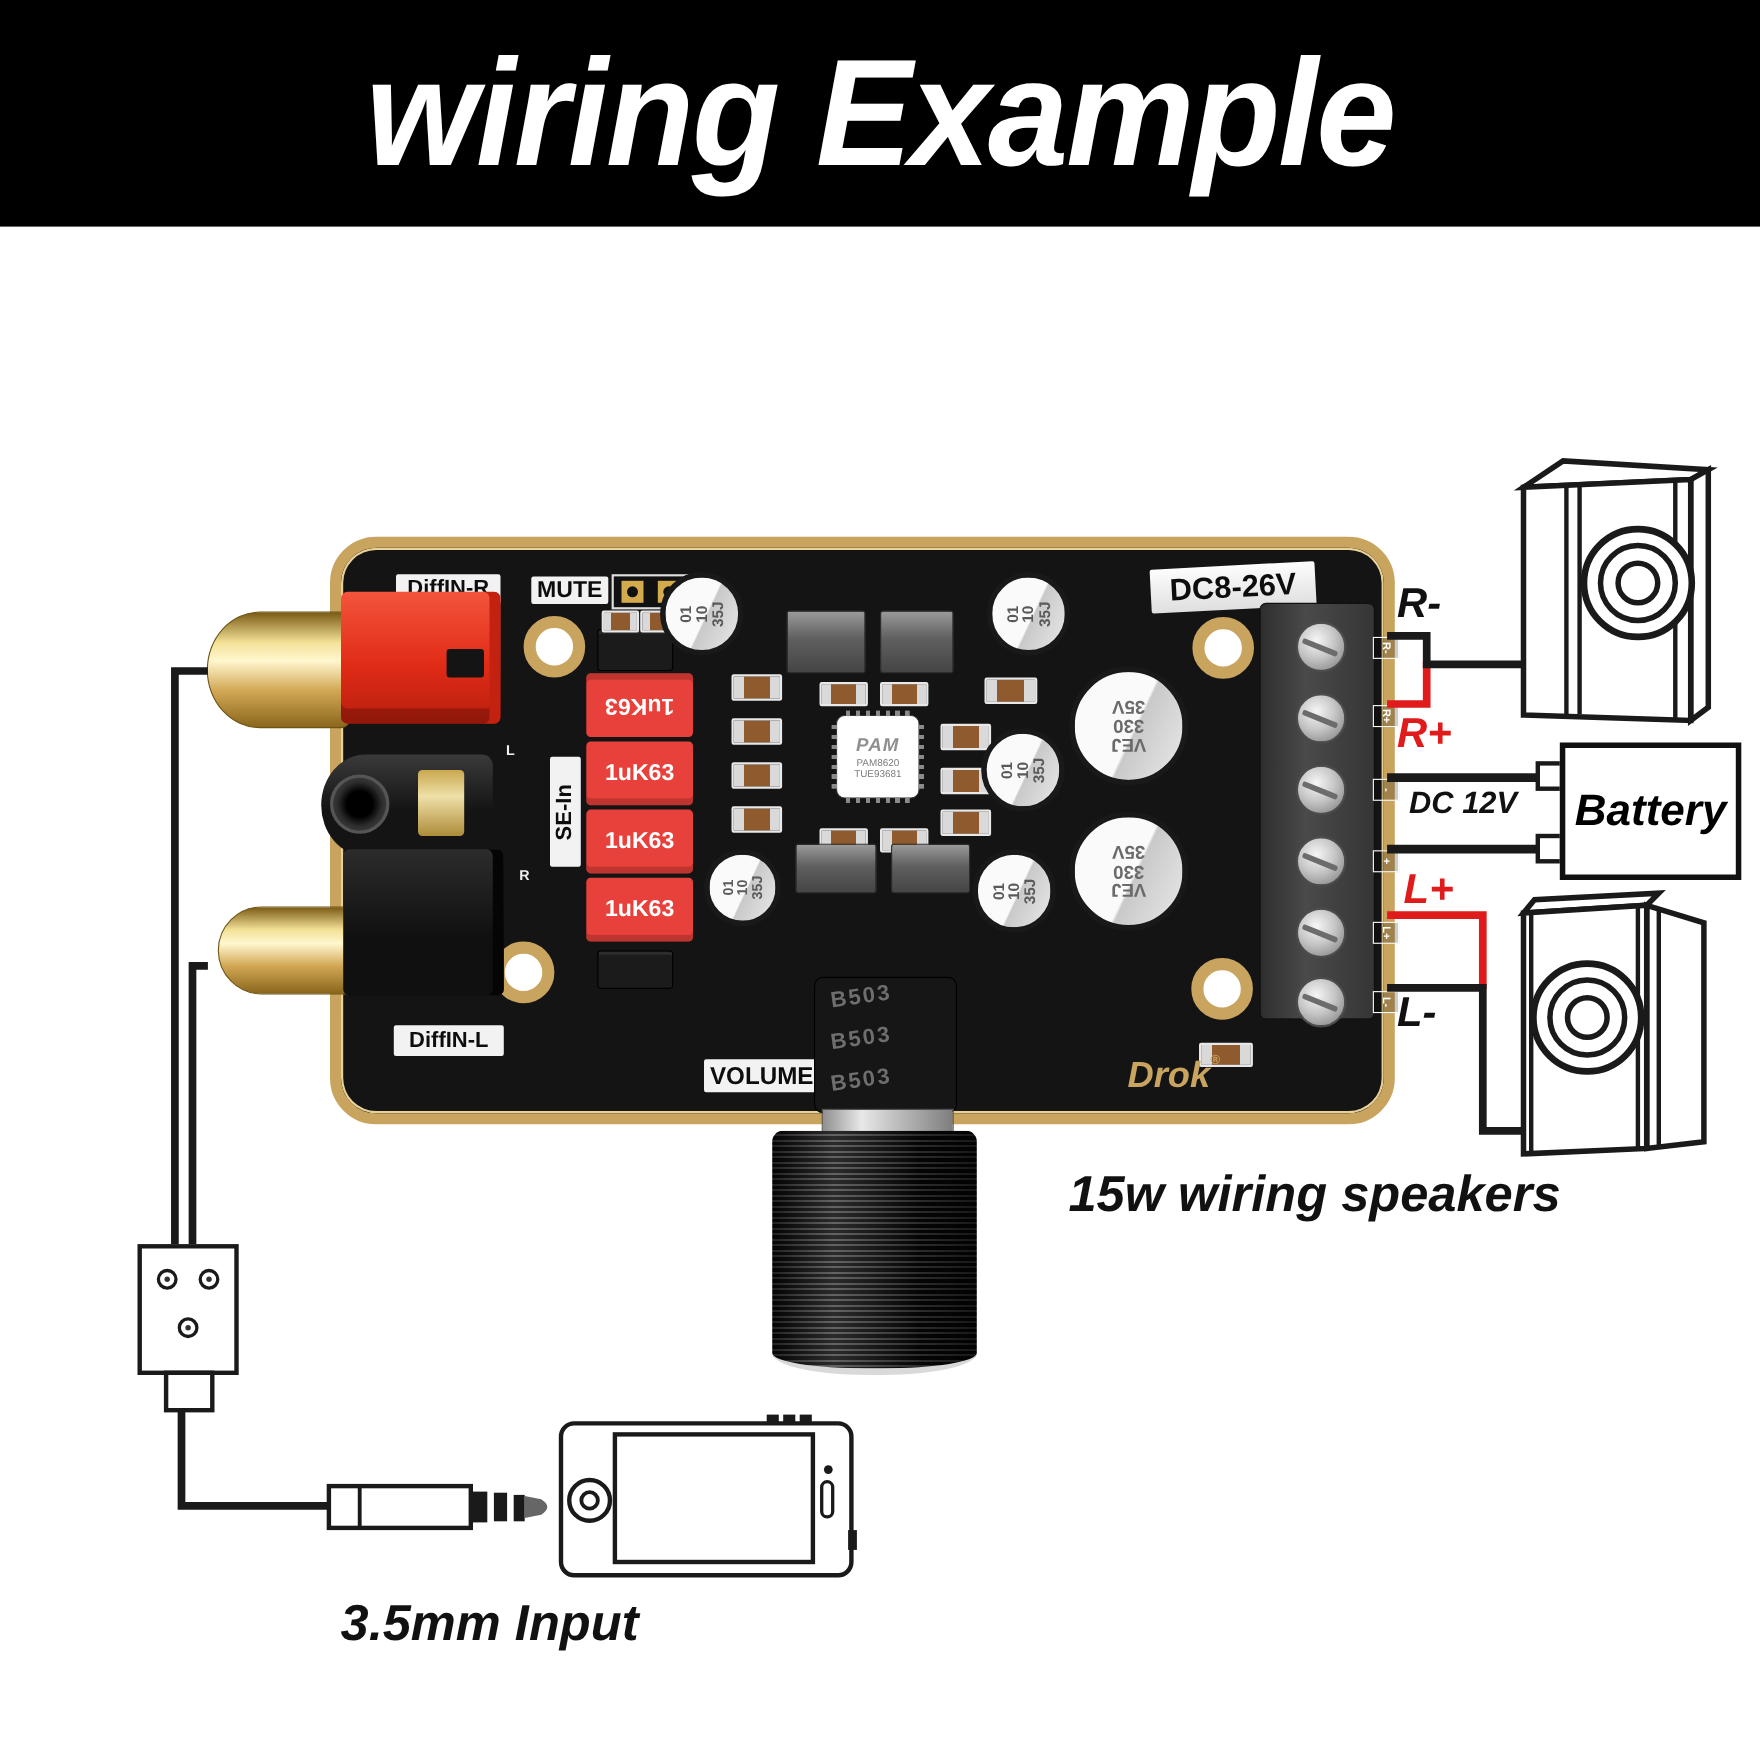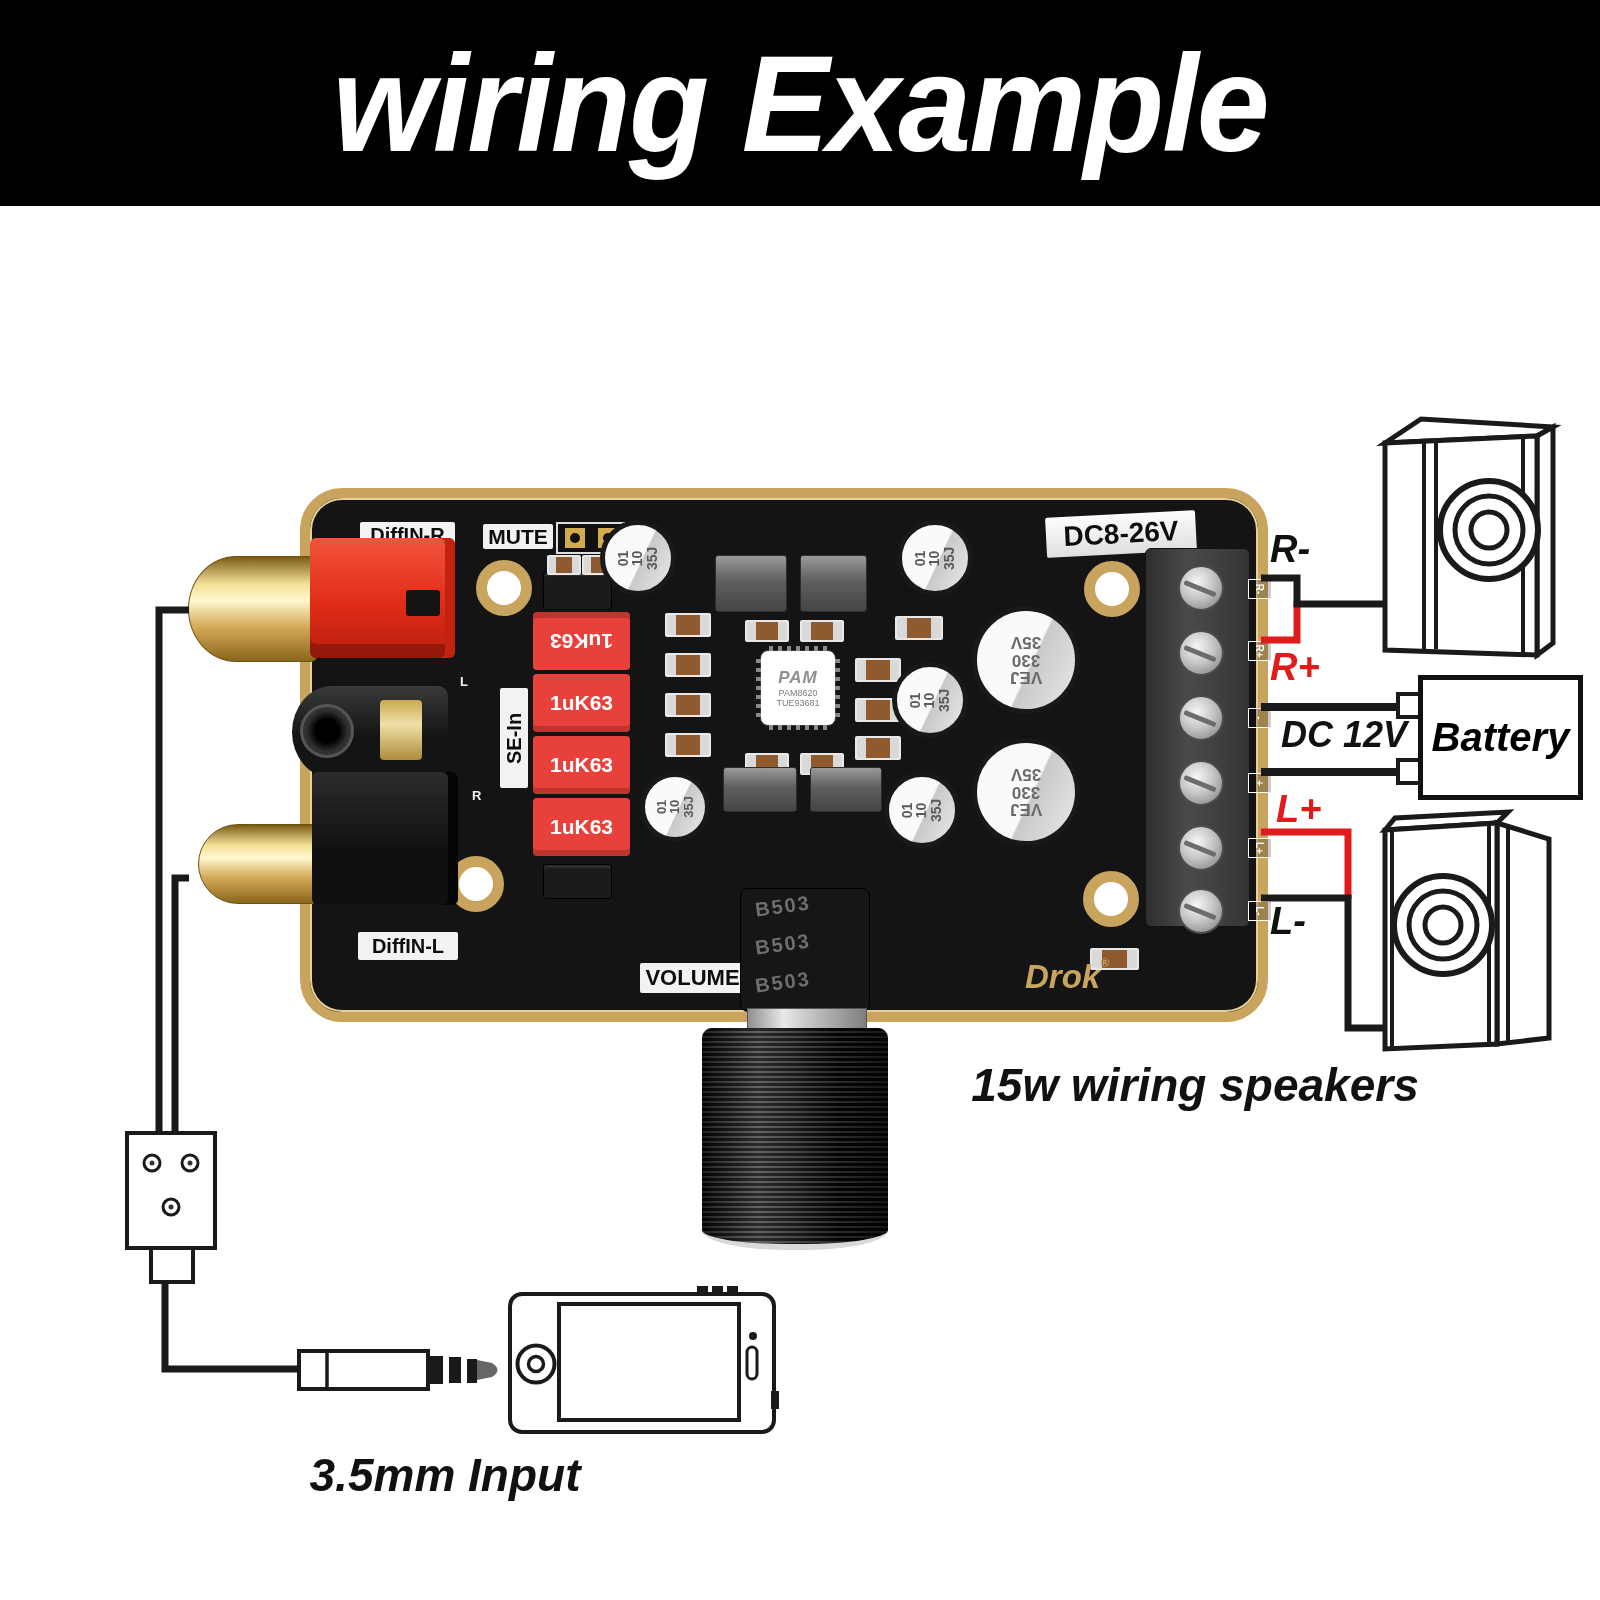--- a/index.html
+++ b/index.html
@@ -329,18 +329,18 @@
   </g>
 
   <g stroke="#1a1a1a" stroke-width="4" fill="#fff">
     <rect x="1398" y="694" width="22" height="23"></rect>
     <rect x="1398" y="760" width="22" height="23"></rect>
   </g>
 </svg>
 
 <div class="wl" style="left:1270px;top:528px;font-size:38px;">R-</div>
 <div class="wl red" style="left:1270px;top:646px;font-size:38px;">R+</div>
-<div class="wl" style="left:1281px;top:714px;font-size:36px;">DC 12V</div>
+<div class="wl" style="left:1281px;top:714px;font-size:28px;">DC 12V</div>
 <div class="wl red" style="left:1276px;top:788px;font-size:38px;">L+</div>
 <div class="wl" style="left:1270px;top:900px;font-size:38px;">L-</div>
 <div class="abs" id="battery">Battery</div>
 <div class="wl" id="cap-speakers">15w wiring speakers</div>
 <div class="wl" id="cap-input">3.5mm Input</div>
 
 </body></html>

